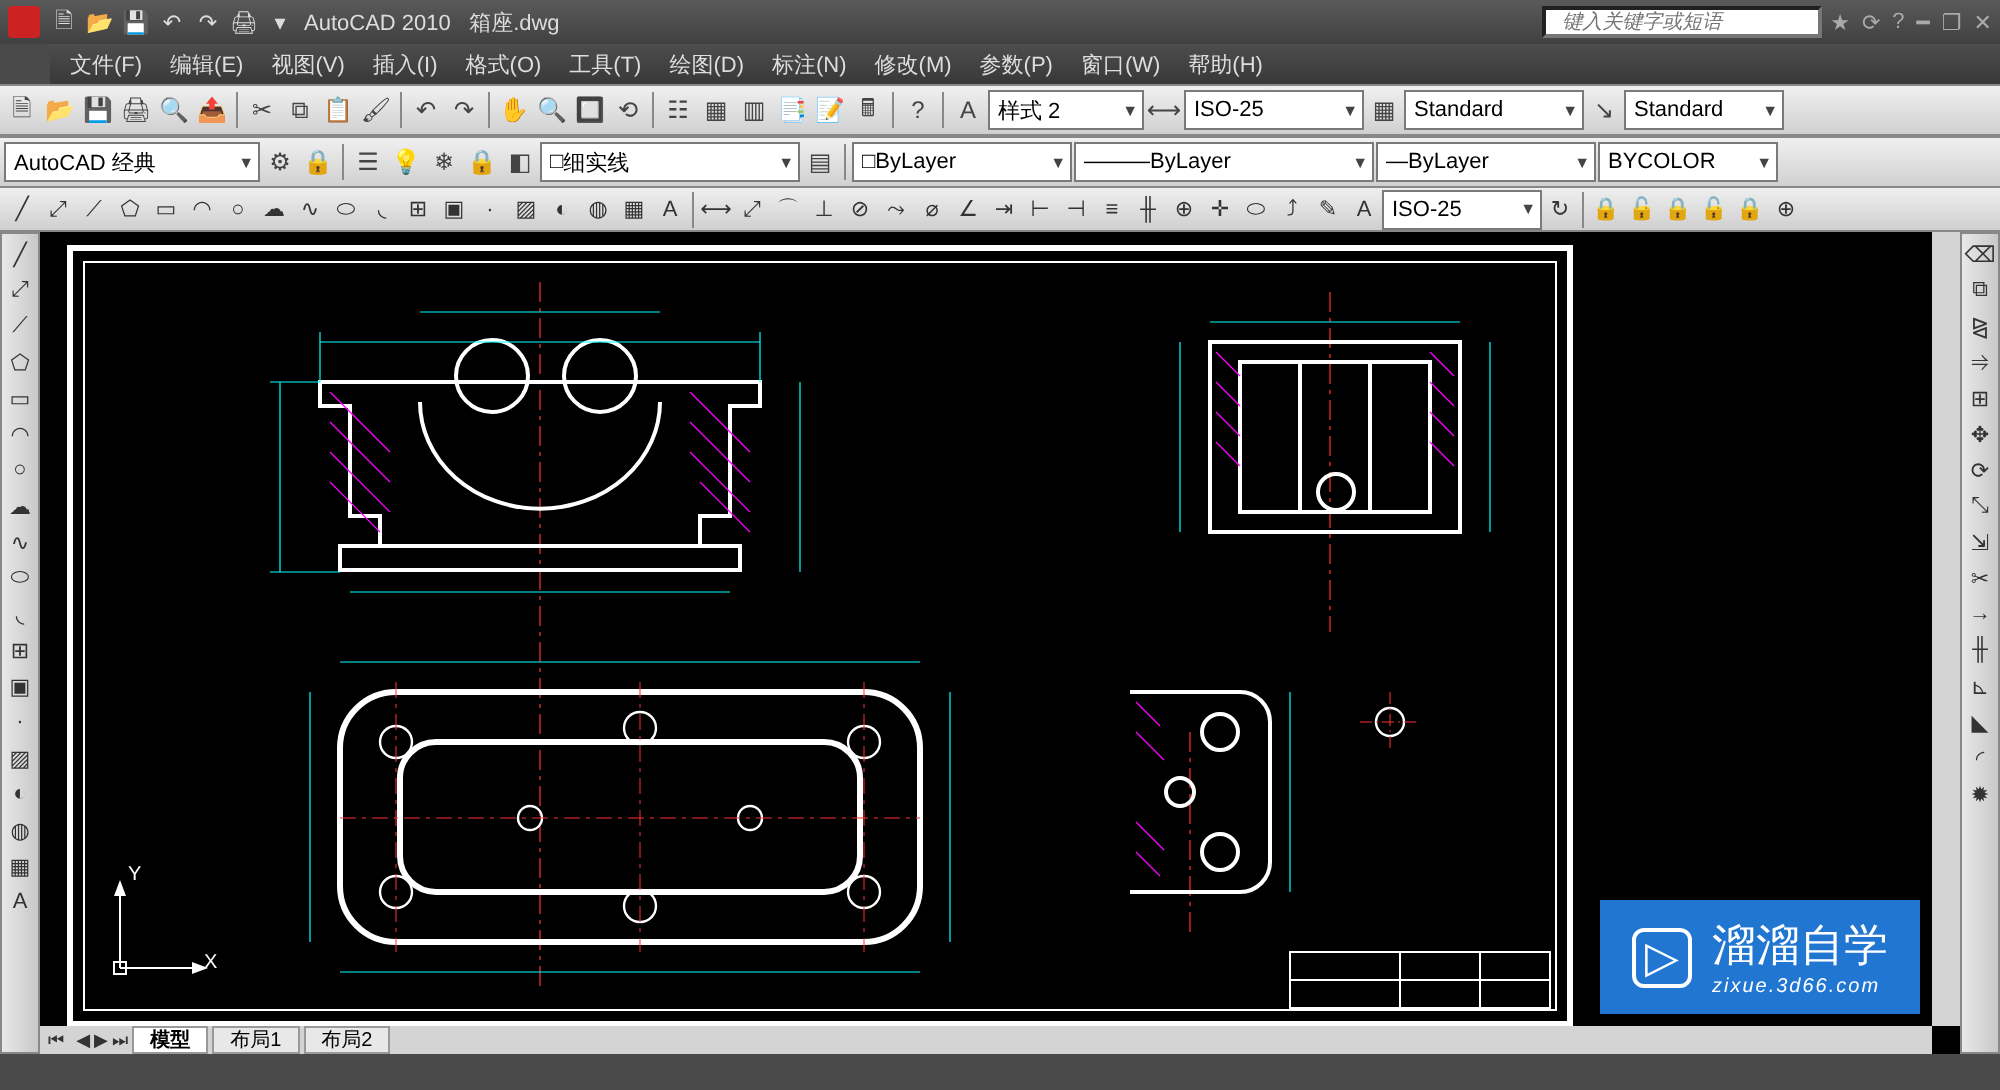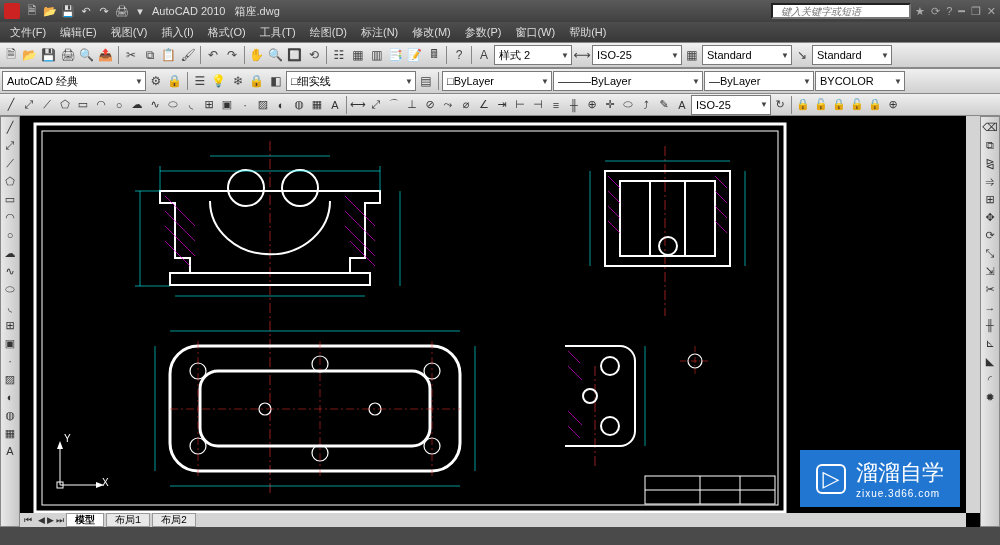--- a/index.html
+++ b/index.html
@@ -8,21 +8,21 @@
 
 .titlebar { height: 22px; background: linear-gradient(#5a5a5a,#404040); display: flex; align-items: center; color: #ddd; padding: 0 4px; gap: 4px; }
 .titlebar .logo { width: 16px; height: 16px; background: #c22; border-radius: 2px; }
 .quick { display: flex; gap: 2px; }
 .quick span, .tb-ico { width: 16px; height: 16px; display: inline-flex; align-items: center; justify-content: center; color: #ddd; cursor: pointer; }
 .title-txt { flex: 1; text-align: left; font-size: 11px; }
 .search-top { width: 140px; height: 16px; background: #fff; font-size: 10px; color: #999; padding: 1px 8px; font-style: italic; }
 .sys-icons { display: flex; gap: 6px; color: #aaa; }
 
 
-.menubar { height: 20px; background: linear-gradient(#4d4d4d,#383838); display: flex; align-items: flex-end; gap: 2px; padding: 0 4px; color: #ddd; }
+.menubar { height: 20px; background: linear-gradient(#4d4d4d,#383838); display: flex; align-items: flex-end; gap: 2px; padding: 0 4px; color: #ddd; margin-left: 25px; }
 .menubar span { padding: 2px 6px; font-size: 11px; cursor: pointer; }
 
 
 .tb-row { height: 26px; background: linear-gradient(#f0f0f0,#d0d0d0); border-top: 1px solid #888; border-bottom: 1px solid #888; display: flex; align-items: center; padding: 0 2px; gap: 1px; overflow: hidden; }
 .tb-row .tb-ico { width: 18px; height: 18px; color: #444; font-size: 12px; border: 1px solid transparent; }
 .sep { width: 1px; height: 18px; background: #888; margin: 0 2px; }
 .drop { height: 20px; background: #fff; border: 1px solid #7a7a7a; font-size: 11px; padding: 0 14px 0 4px; display: inline-flex; align-items: center; position: relative; color: #000; }
 .drop::after { content: "▼"; position: absolute; right: 2px; font-size: 8px; color: #444; }
 
 
@@ -32,30 +32,30 @@
 
 .vbar { position: absolute; top: 116px; width: 20px; bottom: 18px; background: linear-gradient(to right,#e8e8e8,#c8c8c8); border: 1px solid #888; display: flex; flex-direction: column; align-items: center; gap: 2px; padding: 2px 0; }
 .vbar.left { left: 0; }
 .vbar.right { right: 0; }
 .vbar .tb-ico { width: 16px; height: 16px; font-size: 11px; color: #333; }
 
 
 .canvas-wrap { position: absolute; left: 20px; right: 20px; top: 116px; bottom: 18px; background: #000; }
 .scroll-v { position: absolute; right: 0; top: 0; bottom: 14px; width: 14px; background: #d4d4d4; }
 .scroll-h { position: absolute; left: 0; right: 14px; bottom: 0; height: 14px; background: #d4d4d4; display: flex; align-items: center; gap: 2px; }
-.tab { height: 14px; padding: 0 8px; font-size: 10px; background: #e8e8e8; border: 1px solid #999; display: inline-flex; align-items: center; color: #000; font-family: Liberation Mono, monospace; }
+.tab { height: 14px; padding: 0 8px; font-size: 10px; background: #e8e8e8; border: 1px solid #999; display: inline-flex; align-items: center; color: #000; }
 .tab.active { background: #fff; font-weight: bold; }
 
 
 .drawing { position: absolute; inset: 0; }
 
 
 .wm { position: absolute; right: 20px; bottom: 20px; background: #2176d2; color: #fff; padding: 8px 16px; display: flex; align-items: center; gap: 10px; font-size: 22px; }
 .wm .play { width: 30px; height: 30px; border: 2px solid #fff; border-radius: 6px; display: flex; align-items: center; justify-content: center; }
-.wm-sub { font-size: 10px; letter-spacing: 1px; }
+.wm-sub { font-size: 10px; letter-spacing: 1px; font-style: italic; }
 
 .ucs { position: absolute; left: 30px; bottom: 30px; color: #fff; font-size: 10px; }
 </style>
 </head>
 <body>
 
 <div class="titlebar">
   <div class="logo"></div>
   <div class="quick">
     <span>🗎</span>
@@ -129,21 +129,21 @@
   <div class="drop" style="width:78px">样式 2</div>
   <span class="tb-ico">⟷</span>
   <div class="drop" style="width:90px">ISO-25</div>
   <span class="tb-ico">▦</span>
   <div class="drop" style="width:90px">Standard</div>
   <span class="tb-ico">↘</span>
   <div class="drop" style="width:80px">Standard</div>
 </div>
 
 <div class="tb-row">
-  <div class="drop" style="width:144px">AutoCAD 经典</div>
+  <div class="drop" style="width:128px">AutoCAD 经典</div>
   <span class="tb-ico">⚙</span>
   <span class="tb-ico">🔒</span>
   <span class="sep"></span>
   <span class="tb-ico">☰</span>
   <span class="tb-ico">💡</span>
   <span class="tb-ico">❄</span>
   <span class="tb-ico">🔒</span>
   <span class="tb-ico">◧</span>
   <div class="drop" style="width:130px">□ <span>细实线</span></div>
   <span class="tb-ico">▤</span>

